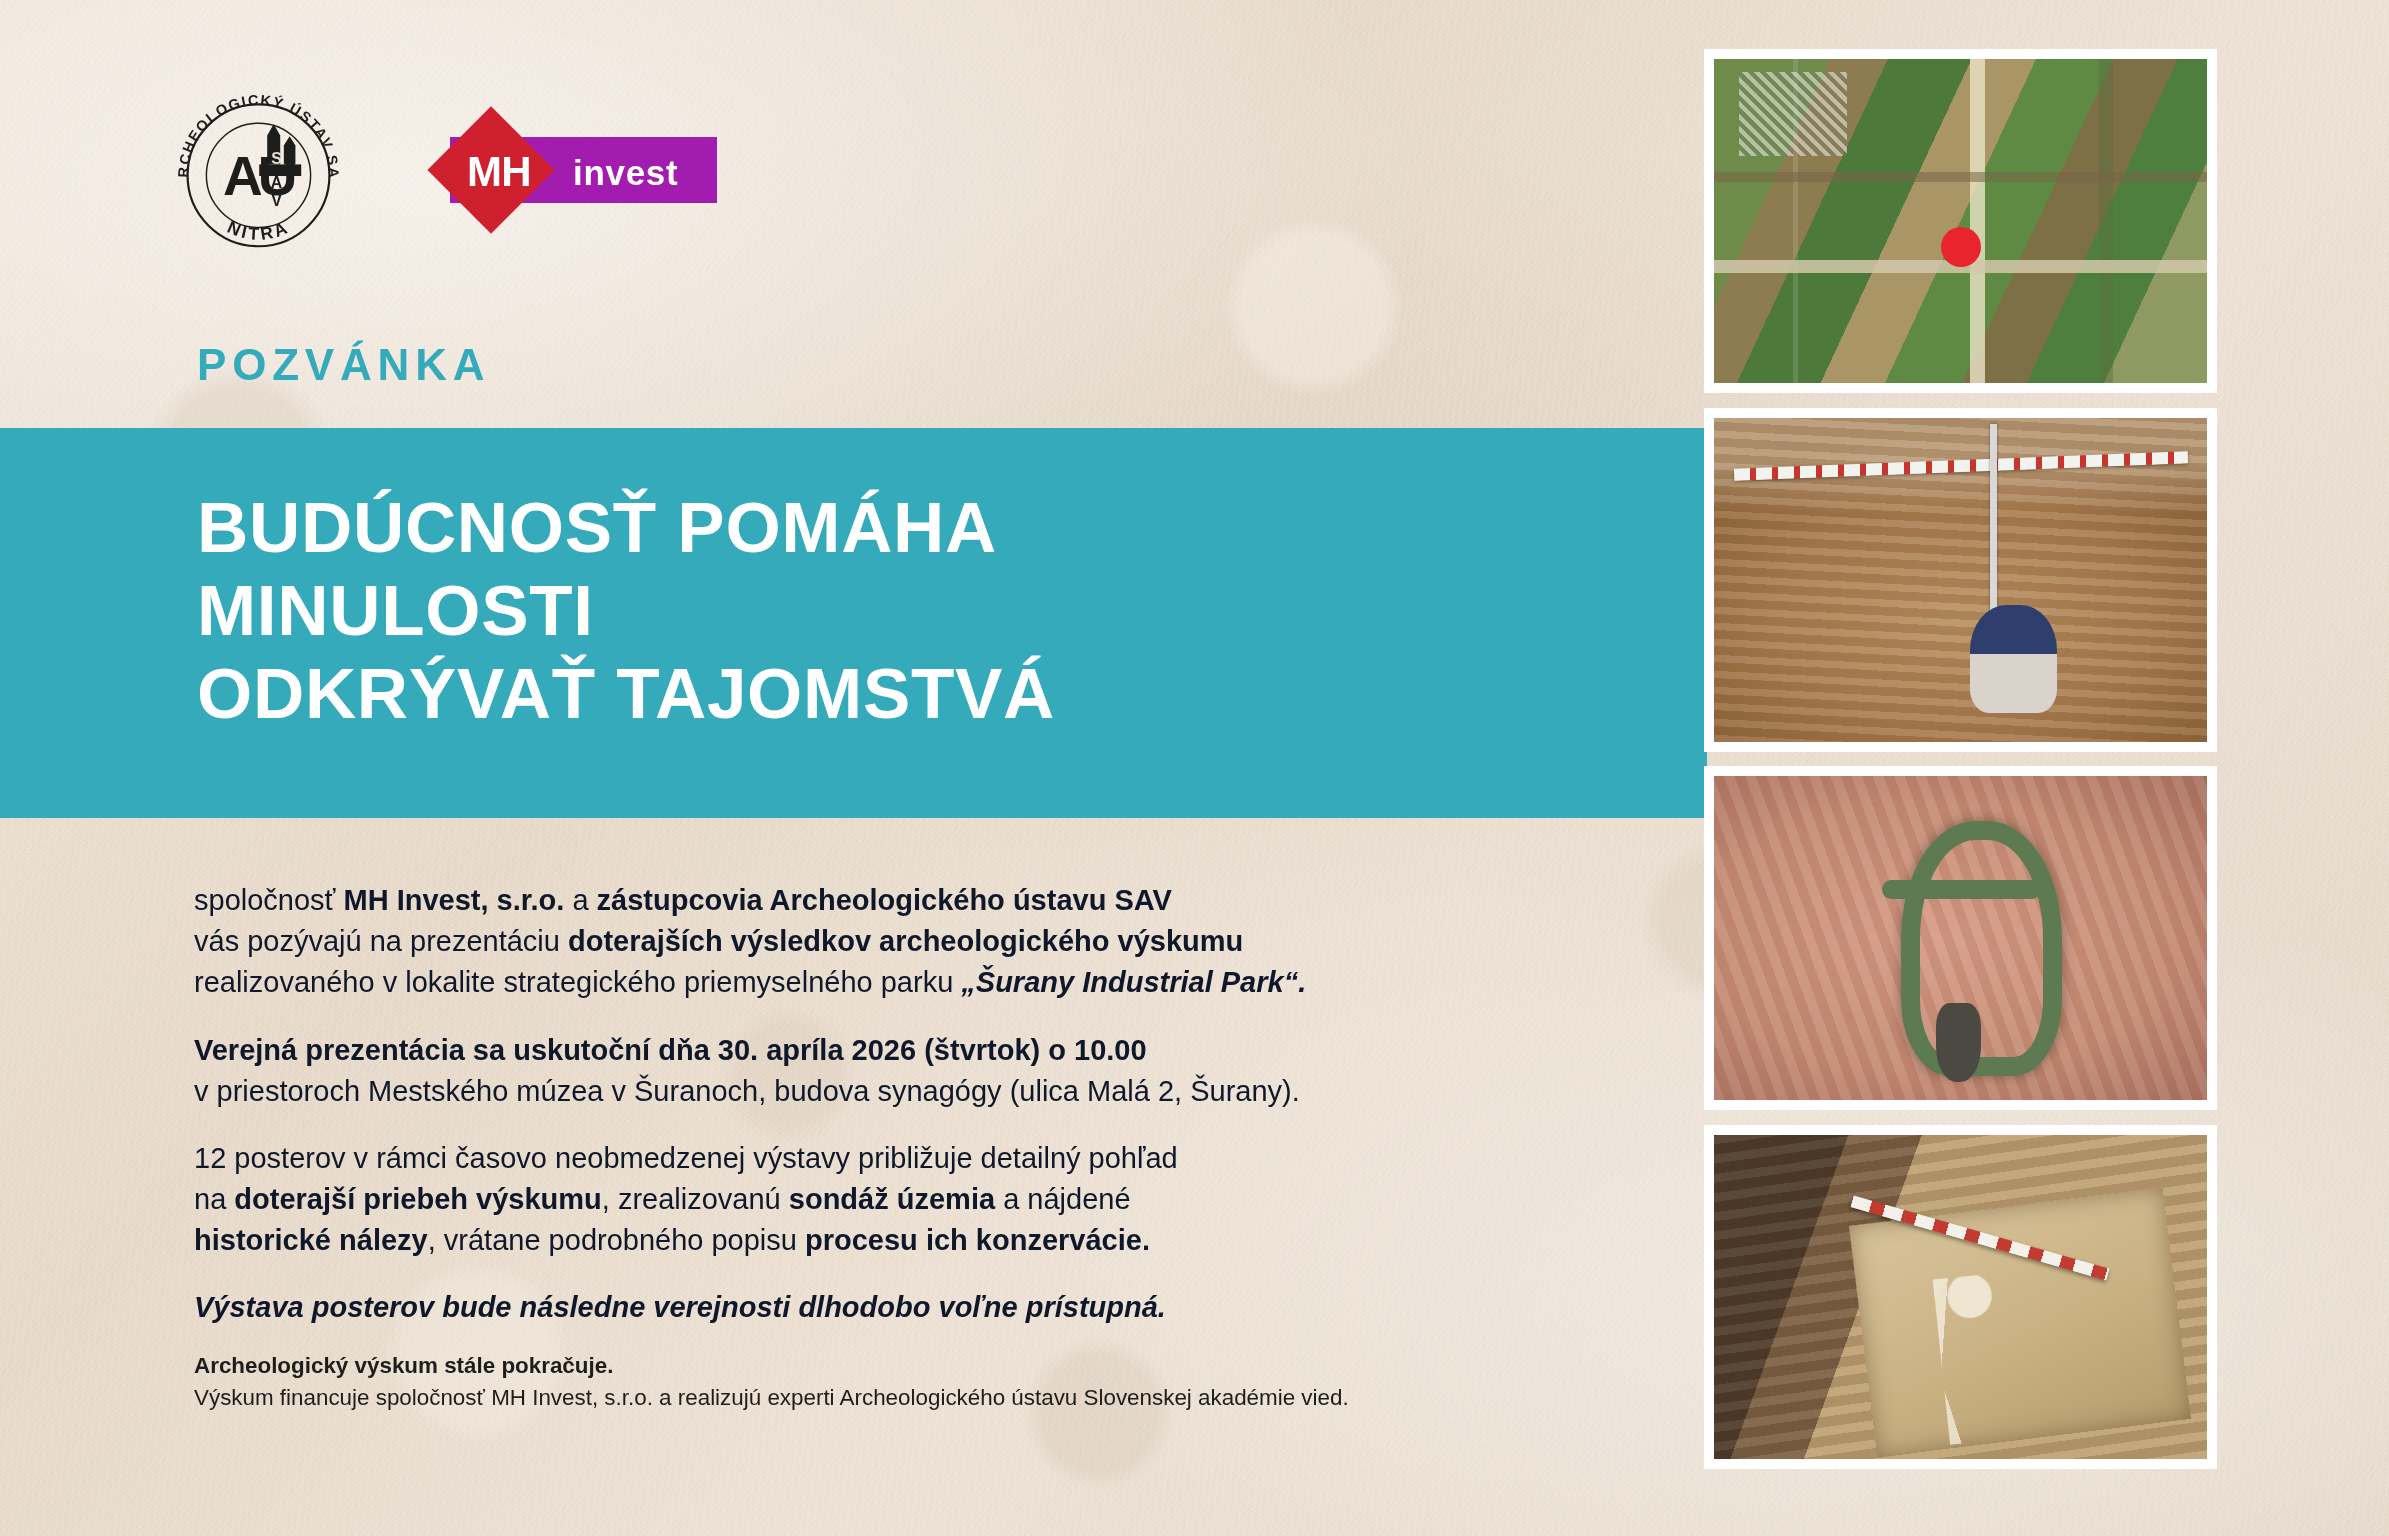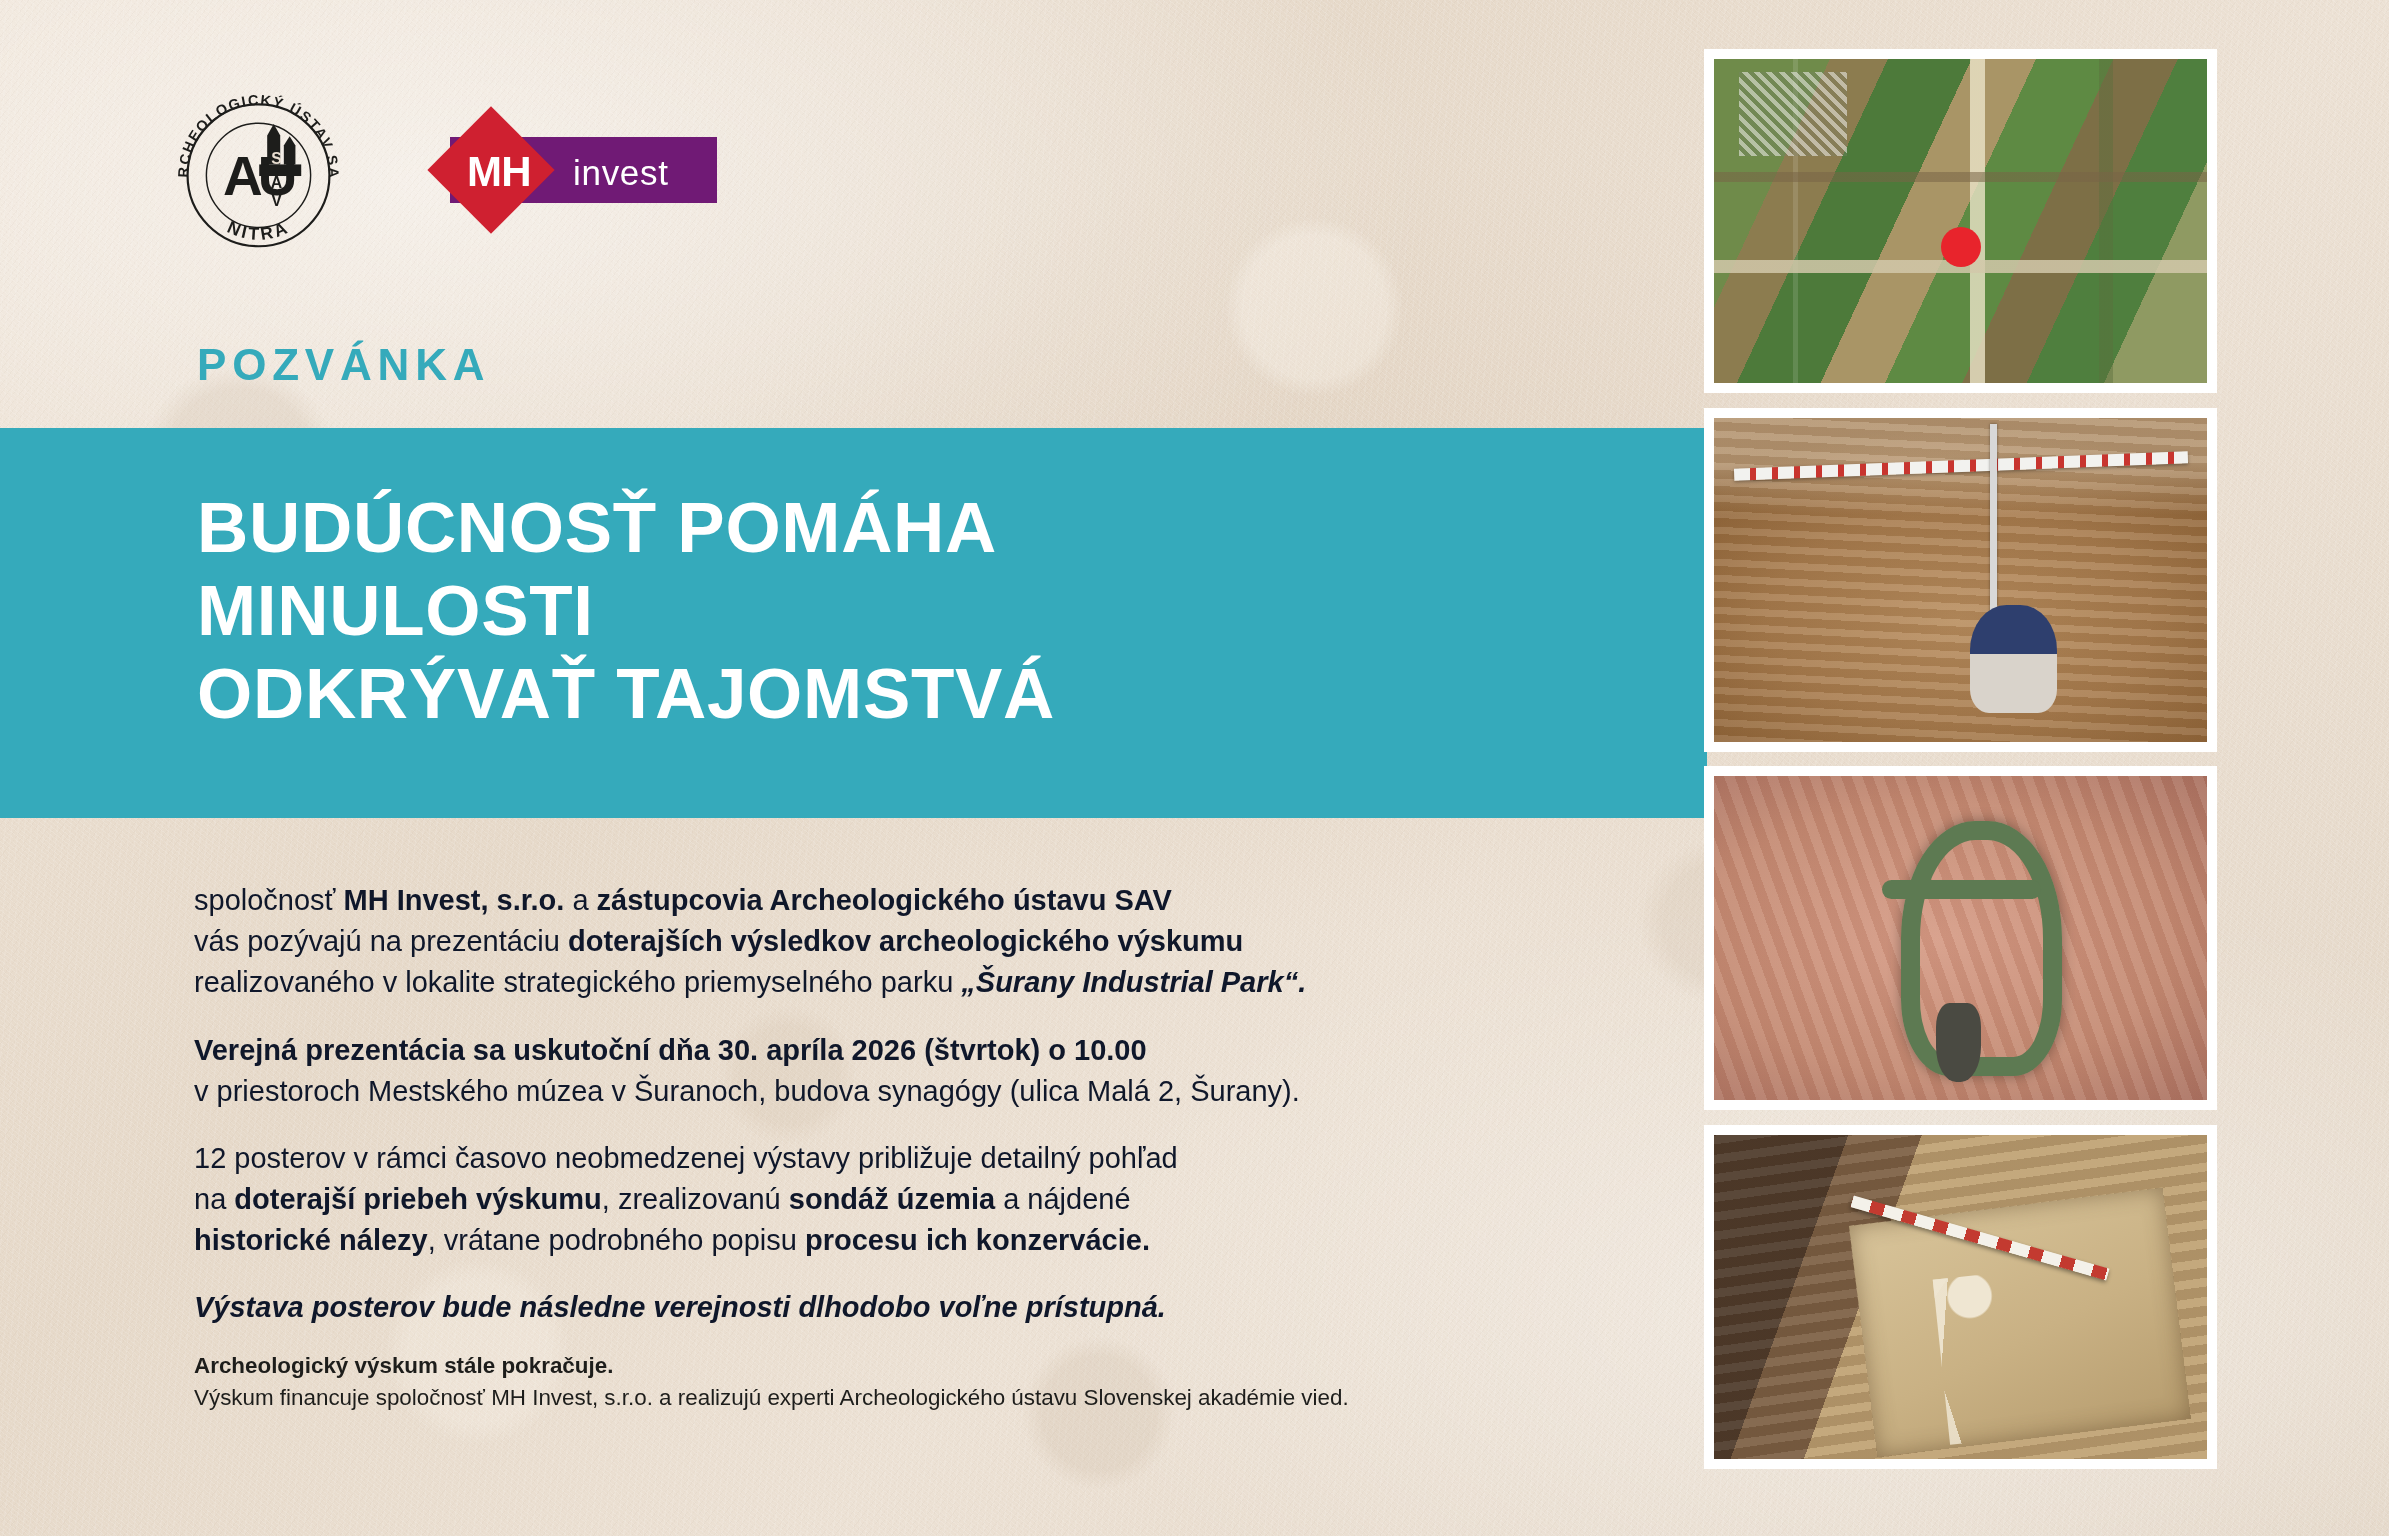--- a/index.html
+++ b/index.html
@@ -75,21 +75,21 @@
     position: relative;
     width: 181px;
     height: 181px;
   }
   .au-logo svg { display:block; }
 
   .mh-logo {
     position: relative;
     width: 267px;
     height: 66px;
-    background: #701a75;
+    background: #a21caf;
     display: flex;
     align-items: center;
   }
   .mh-diamond {
     position: absolute;
     left: -4.3px;
     top: -11.6px;
     width: 90px;
     height: 90px;
     background: #cf2030;
@@ -106,21 +106,21 @@
     font-weight: bold;
     letter-spacing: -0.7px;
     z-index: 3;
   }
   .mh-invest {
     position: absolute;
     left: 123px;
     top: 16px;
     color: #ffffff;
     font-size: 35px;
-    font-weight: normal;
+    font-weight: bold;
     letter-spacing: 0.7px;
   }
 
   
   .kicker {
     position: absolute;
     left: 197px;
     top: 340px;
     color: #35aabb;
     font-size: 44px;

